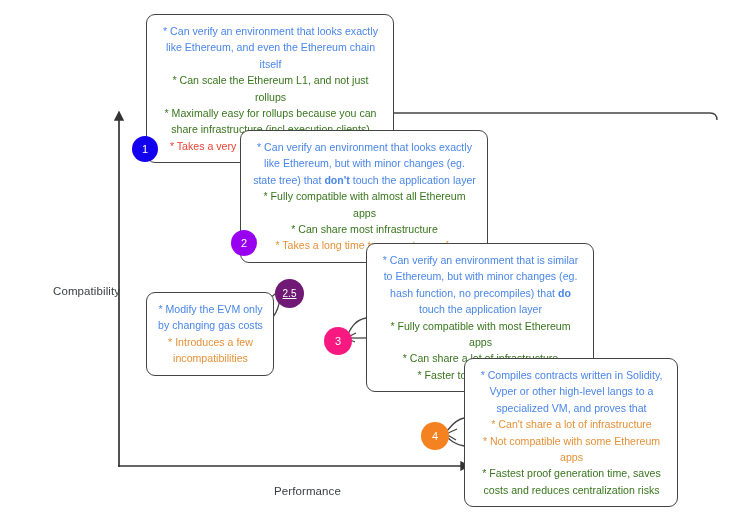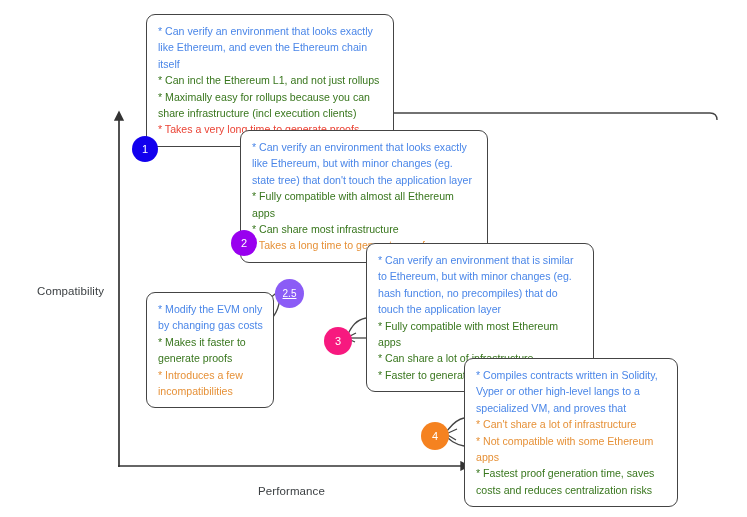--- a/index.html
+++ b/index.html
@@ -27,41 +27,42 @@
     width: 747px;
     height: 517px;
     pointer-events: none;
   }
   .axis-label {
     position: absolute;
     font-size: 11.5px;
     color: #3c4043;
     white-space: nowrap;
     letter-spacing: 0.1px;
+    margin-left: 16px;
   }
   #label-compat { left: 37px; top: 285px; }
   #label-perf   { left: 258px; top: 485px; }
 
   .callout {
     position: absolute;
     box-sizing: border-box;
     border: 1.4px solid #444444;
     border-radius: 9px;
     background: #ffffff;
     padding: 8px 10px 8px 11px;
     font-size: 10.6px;
     line-height: 16.4px;
     z-index: 4;
   }
-  .callout .ln { white-space: normal; }
+  .callout .ln { white-space: normal; text-align: center; }
   .c-blue   { color: #4a86e8; }
   .c-green  { color: #38761d; }
   .c-red    { color: #ea4335; }
   .c-orange { color: #e69138; }
-  .c-bold   { font-weight: normal; }
+  .c-bold   { font-weight: bold; }
 
   .marker {
     position: absolute;
     border-radius: 50%;
     display: flex;
     align-items: center;
     justify-content: center;
     color: #ffffff;
     font-size: 11px;
     font-weight: normal;
@@ -71,21 +72,21 @@
   .marker.small-text { font-size: 10px; }
 
   #box1 { left: 146px; top: 14px;  width: 248px; }
   #box2 { left: 240px; top: 130px; width: 248px; }
   #box3 { left: 366px; top: 243px; width: 228px; }
   #box25{ left: 146px; top: 292px; width: 128px; }
   #box4 { left: 464px; top: 358px; width: 214px; }
 
   #m1  { left: 132px; top: 136px; width: 26px; height: 26px; background: #1200ee; }
   #m2  { left: 231px; top: 230px; width: 26px; height: 26px; background: #9900ef; }
-  #m25 { left: 275px; top: 279px; width: 29px; height: 29px; background: #8b5cf6; text-decoration: underline; }
+  #m25 { left: 275px; top: 279px; width: 29px; height: 29px; background: #701a75; text-decoration: underline; }
   #m3  { left: 324px; top: 327px; width: 28px; height: 28px; background: #f7197f; }
   #m4  { left: 421px; top: 422px; width: 28px; height: 28px; background: #f58220; }
 </style>
 </head>
 <body>
 
 <div id="canvas">
 
   <svg class="axis-svg" viewBox="0 0 747 517" xmlns="http://www.w3.org/2000/svg">
     <defs>
@@ -124,42 +125,41 @@
     <path d="M 464 418 C 454 420, 450 428, 446 432" fill="none" stroke="#444444" stroke-width="1.3"></path>
     <path d="M 464 446 C 454 444, 450 440, 446 436" fill="none" stroke="#444444" stroke-width="1.3"></path>
     <path d="M 446 434 L 457 429 M 446 434 L 456 440" fill="none" stroke="#444444" stroke-width="1.3"></path>
   </svg>
 
   <div class="axis-label" id="label-compat">Compatibility</div>
   <div class="axis-label" id="label-perf">Performance</div>
 
   <div class="callout" id="box1">
     <div class="ln c-blue">* Can verify an environment that looks exactly like Ethereum, and even the Ethereum chain itself</div>
-    <div class="ln c-green">* Can incl the Ethereum L1, and not just rollups</div>
+    <div class="ln c-green">* Can scale the Ethereum L1, and not just rollups</div>
     <div class="ln c-green">* Maximally easy for rollups because you can share infrastructure (incl execution clients)</div>
     <div class="ln c-red">* Takes a very long time to generate proofs</div>
   </div>
 
   <div class="callout" id="box2">
     <div class="ln c-blue"><span>* Can verify an environment that looks exactly like Ethereum, but with minor changes (eg. state tree) that </span><span class="c-bold">don't</span><span> touch the application layer</span></div>
     <div class="ln c-green">* Fully compatible with almost all Ethereum apps</div>
     <div class="ln c-green">* Can share most infrastructure</div>
     <div class="ln c-orange">* Takes a long time to generate proofs</div>
   </div>
 
   <div class="callout" id="box3">
     <div class="ln c-blue"><span>* Can verify an environment that is similar to Ethereum, but with minor changes (eg. hash function, no precompiles) that </span><span class="c-bold">do</span><span> touch the application layer</span></div>
     <div class="ln c-green">* Fully compatible with most Ethereum apps</div>
     <div class="ln c-green">* Can share a lot of infrastructure</div>
     <div class="ln c-green">* Faster to generate proofs</div>
   </div>
 
   <div class="callout" id="box25">
     <div class="ln c-blue">* Modify the EVM only by changing gas costs</div>
-    <div class="ln c-green">* Makes it faster to generate proofs</div>
     <div class="ln c-orange">* Introduces a few incompatibilities</div>
   </div>
 
   <div class="callout" id="box4">
     <div class="ln c-blue">* Compiles contracts written in Solidity, Vyper or other high-level langs to a specialized VM, and proves that</div>
     <div class="ln c-orange">* Can't share a lot of infrastructure</div>
     <div class="ln c-orange">* Not compatible with some Ethereum apps</div>
     <div class="ln c-green">* Fastest proof generation time, saves costs and reduces centralization risks</div>
   </div>
 

